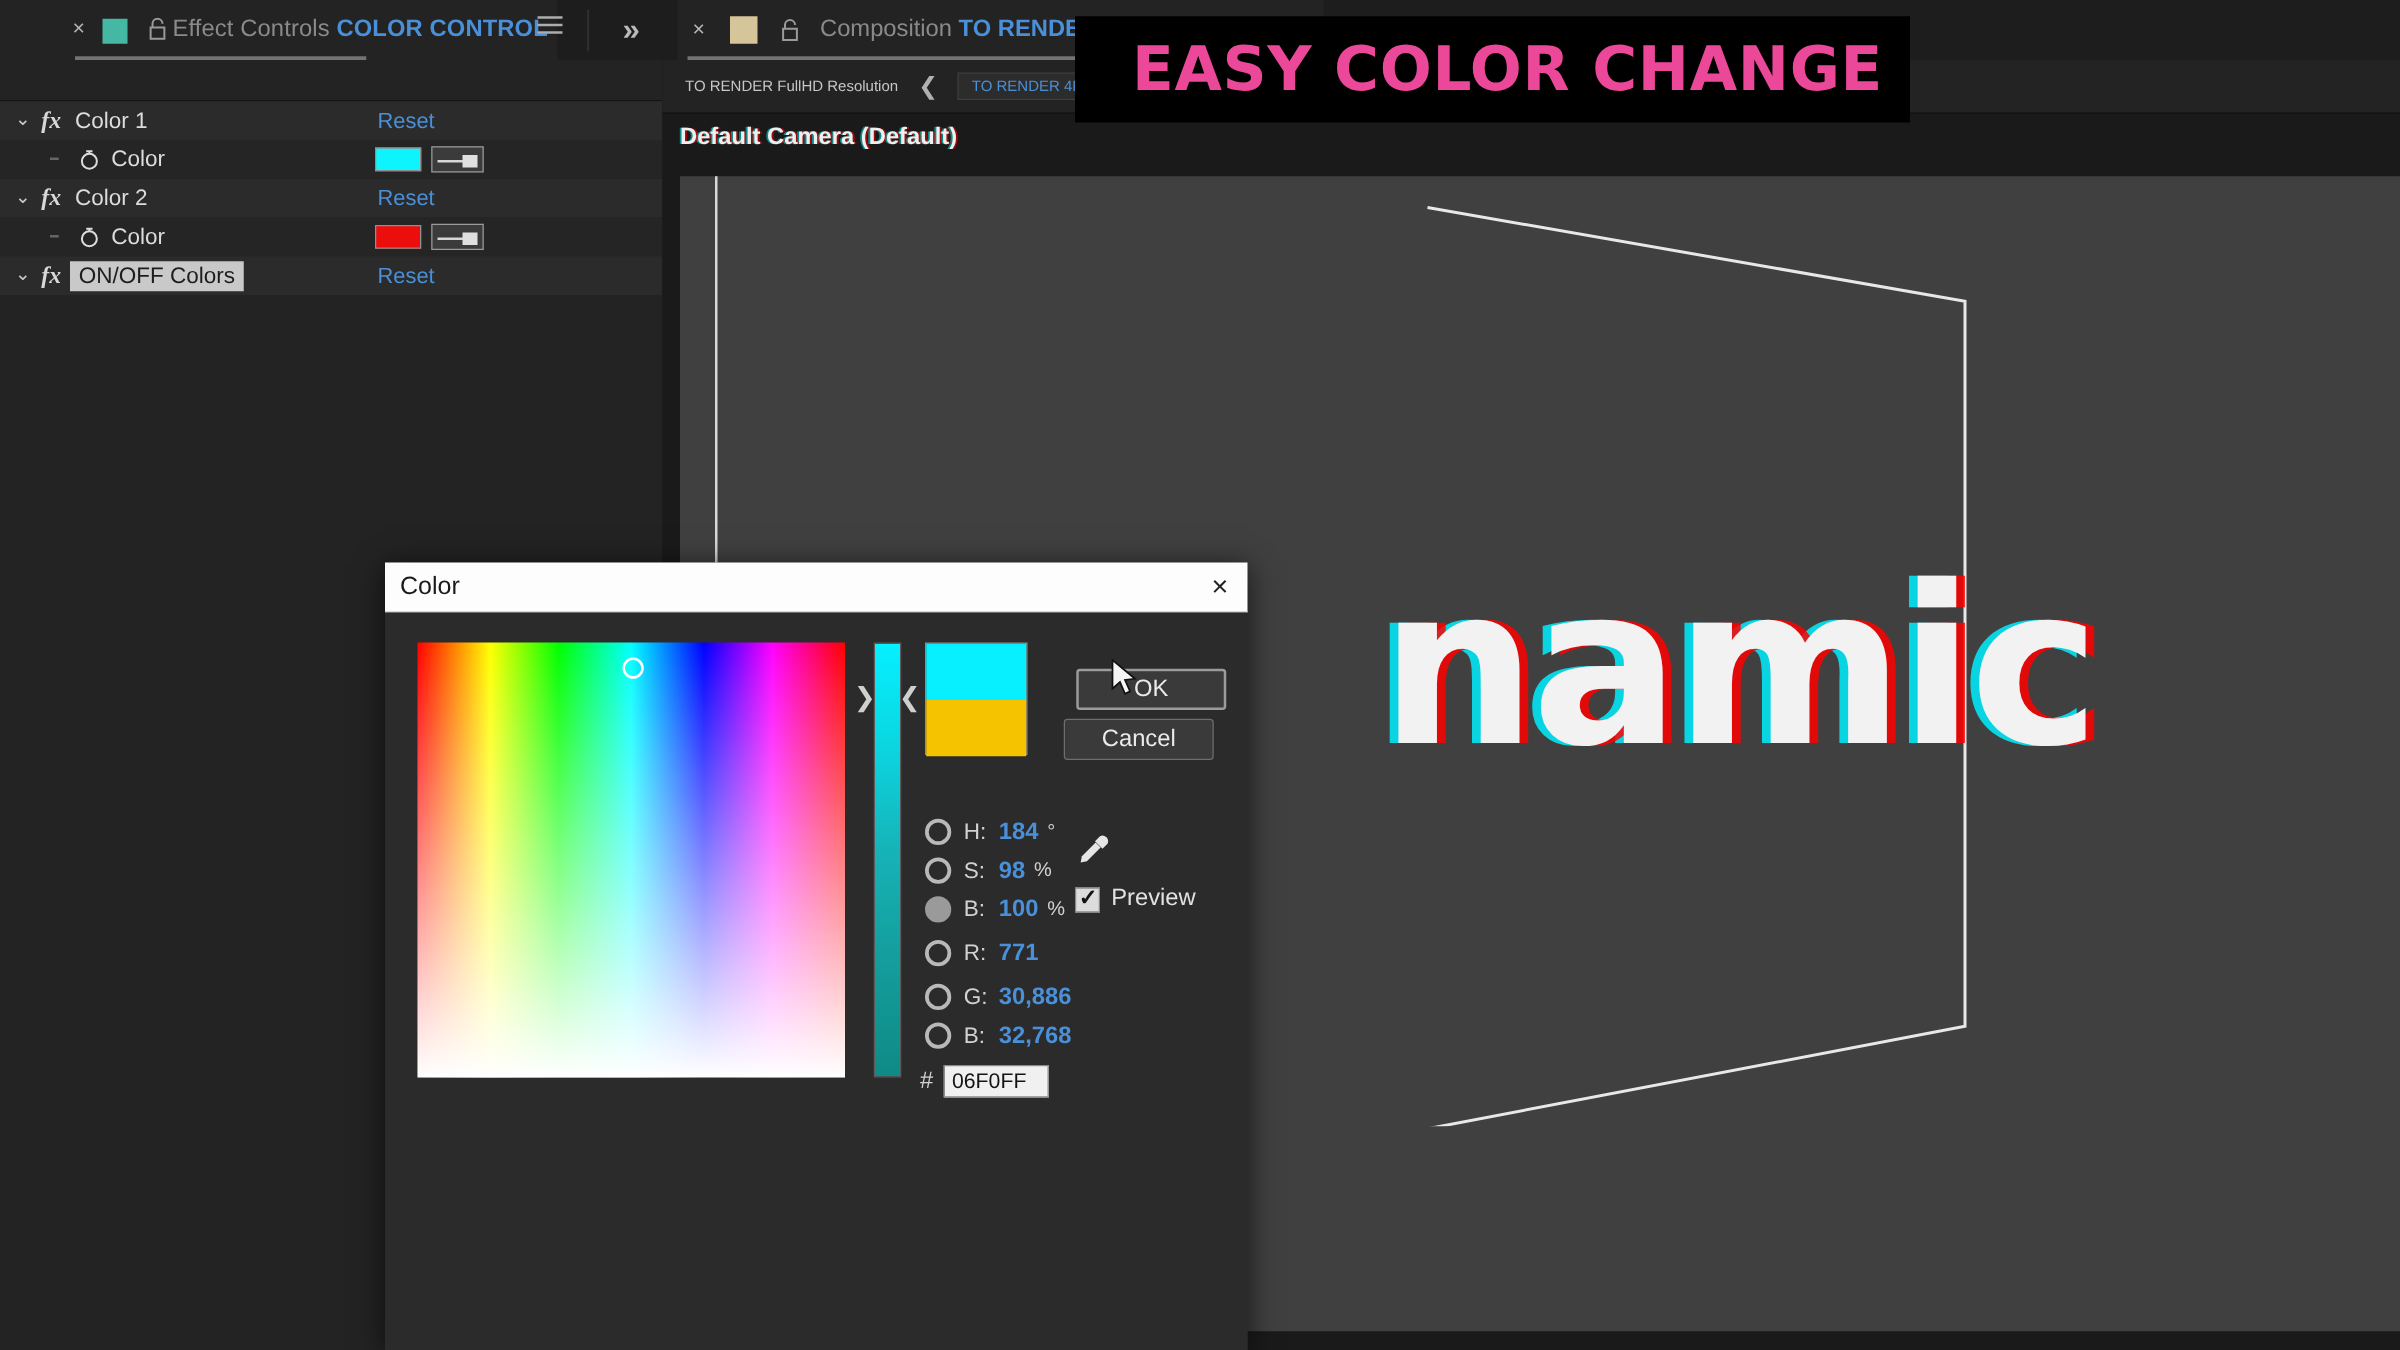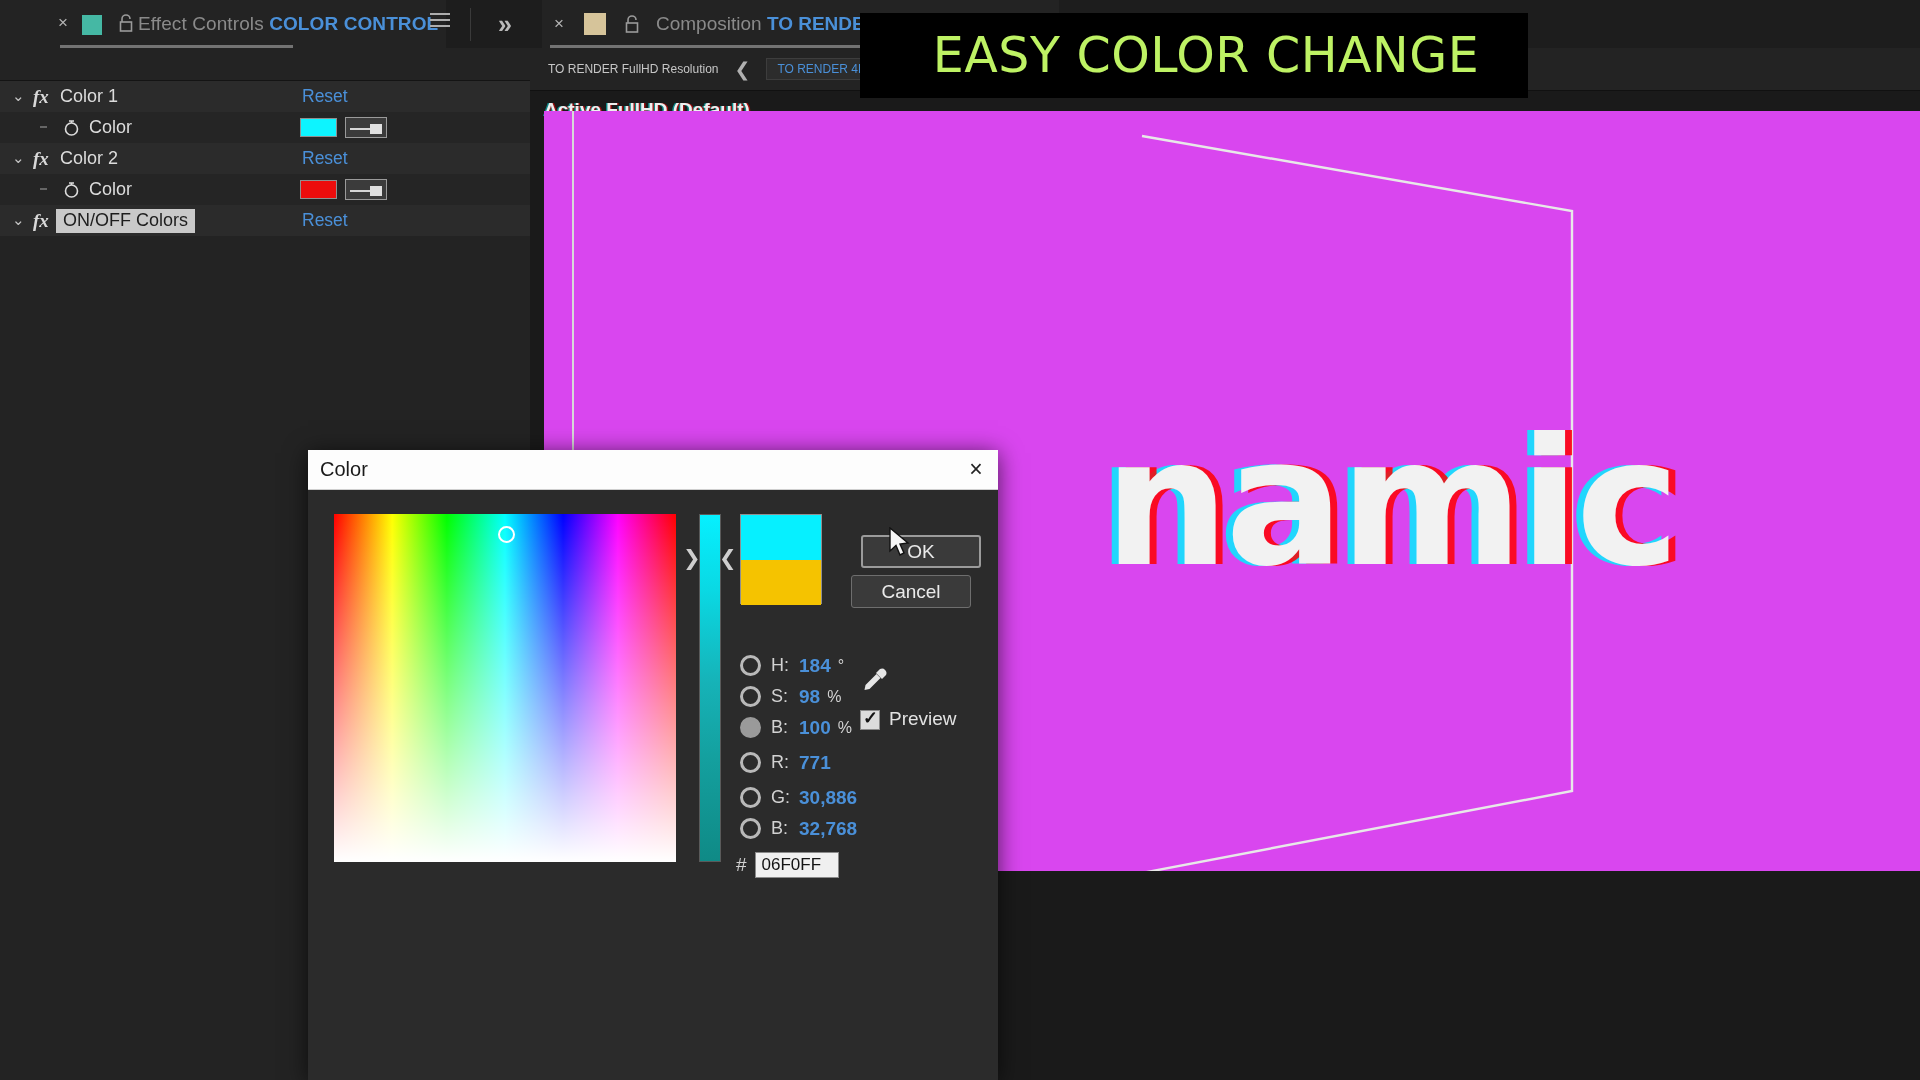--- a/index.html
+++ b/index.html
@@ -62,29 +62,29 @@
   .ghost-tab { position:absolute; top:14px; font-size:19px; color:#2e2e2e; white-space:nowrap; }
 
   .comp-crumbs { position:absolute; left:0; top:48px; width:1390px; height:42px; background:#232323; display:flex; align-items:center; padding-left:18px; }
   .crumb { font-size:12px; color:#c6c6c6; white-space:nowrap; }
   .crumb-arrow { color:#b0b0b0; font-size:19px; margin:0 16px; }
   .crumb.active { color:#4a90d9; background:#2c2c2c; border:1px solid #3d3d3d; padding:3px 10px; }
   .comp-crumb-rule { position:absolute; left:0; top:90px; width:1390px; height:1px; background:#111; }
 
   .comp-stage { position:absolute; left:0; top:91px; width:1390px; height:989px; background:#1a1a1a; }
   .cam-label { position:absolute; left:14px; top:8px; font-size:19px; color:#efefef; font-weight:700; text-shadow:1.5px 0 0 rgba(255,0,0,.55), -1.5px 0 0 rgba(0,230,230,.55); }
-  .viewer { position:absolute; left:14px; top:20px; width:1376px; height:760px; background:#d946ef; }
+  .viewer { position:absolute; left:14px; top:50px; width:1376px; height:924px; background:#404040; }
   .viewer .vline { position:absolute; left:28px; top:0px; width:2px; height:700px; background:#d8d8d8; }
   .viewer svg { position:absolute; left:0; top:0; }
 
   .word { position:absolute; left:560px; top:290px; font-size:176px; font-weight:800; color:#f2f2f2; font-family:"DejaVu Sans", sans-serif; letter-spacing:-4px; text-shadow:7px 0 0 rgba(255,0,0,.85), -7px 0 0 rgba(0,240,255,.85); }
 
   
   .banner { position:absolute; left:860px; top:13px; width:668px; height:85px; background:#000; display:flex; align-items:center; justify-content:center; z-index:40; }
-  .banner span { color:#bef264; font-size:49px; font-weight:400; font-family:"DejaVu Sans", sans-serif; letter-spacing:.5px;margin-left:24px; }
+  .banner span { color:#ec4899; font-size:49px; font-weight:700; font-family:"DejaVu Sans", sans-serif; letter-spacing:.5px;margin-left:24px; }
 
   
   .dlg { position:absolute; left:308px; top:450px; width:690px; height:630px; background:#2b2b2b; z-index:60; box-shadow:0 3px 22px rgba(0,0,0,.65); }
   .dlg-title { position:relative; height:40px; background:#fdfdfd; display:flex; align-items:center; padding-left:12px; border-bottom:1px solid #cfcfcf; }
   .dlg-title span { font-size:20px; color:#1a1a1a; }
   .dlg-x { position:absolute; right:10px; top:8px; width:24px; height:24px; color:#222; font-size:23px; line-height:22px; text-align:center; cursor:pointer; }
   .dlg-body { position:relative; height:590px; background:#2b2b2b; }
 
   .sv-box { position:absolute; left:26px; top:24px; width:342px; height:348px; }
   .sv-hue { position:absolute; inset:0; background:linear-gradient(to right,#ff0000 0%,#ffff00 17%,#00ff00 33%,#00ffff 50%,#0000ff 67%,#ff00ff 83%,#ff0000 100%); }
@@ -243,21 +243,21 @@
     </div>
 
     <div class="comp-crumbs">
       <div class="crumb">TO RENDER FullHD Resolution</div>
       <div class="crumb-arrow">❮</div>
       <div class="crumb active">TO RENDER 4K Resolution</div>
     </div>
     <div class="comp-crumb-rule"></div>
 
     <div class="comp-stage">
-      <div class="cam-label">Active FullHD (Default)</div>
+      <div class="cam-label">Default Camera (Default)</div>
       <div class="viewer">
         <div class="vline"></div>
         <svg width="1376" height="760">
           <polyline points="598,25 1028,100 1028,680 598,762" fill="none" stroke="#e8e8e8" stroke-width="2.4"></polyline>
         </svg>
         <div class="word">namic</div>
       </div>
     </div>
   </div>
 

